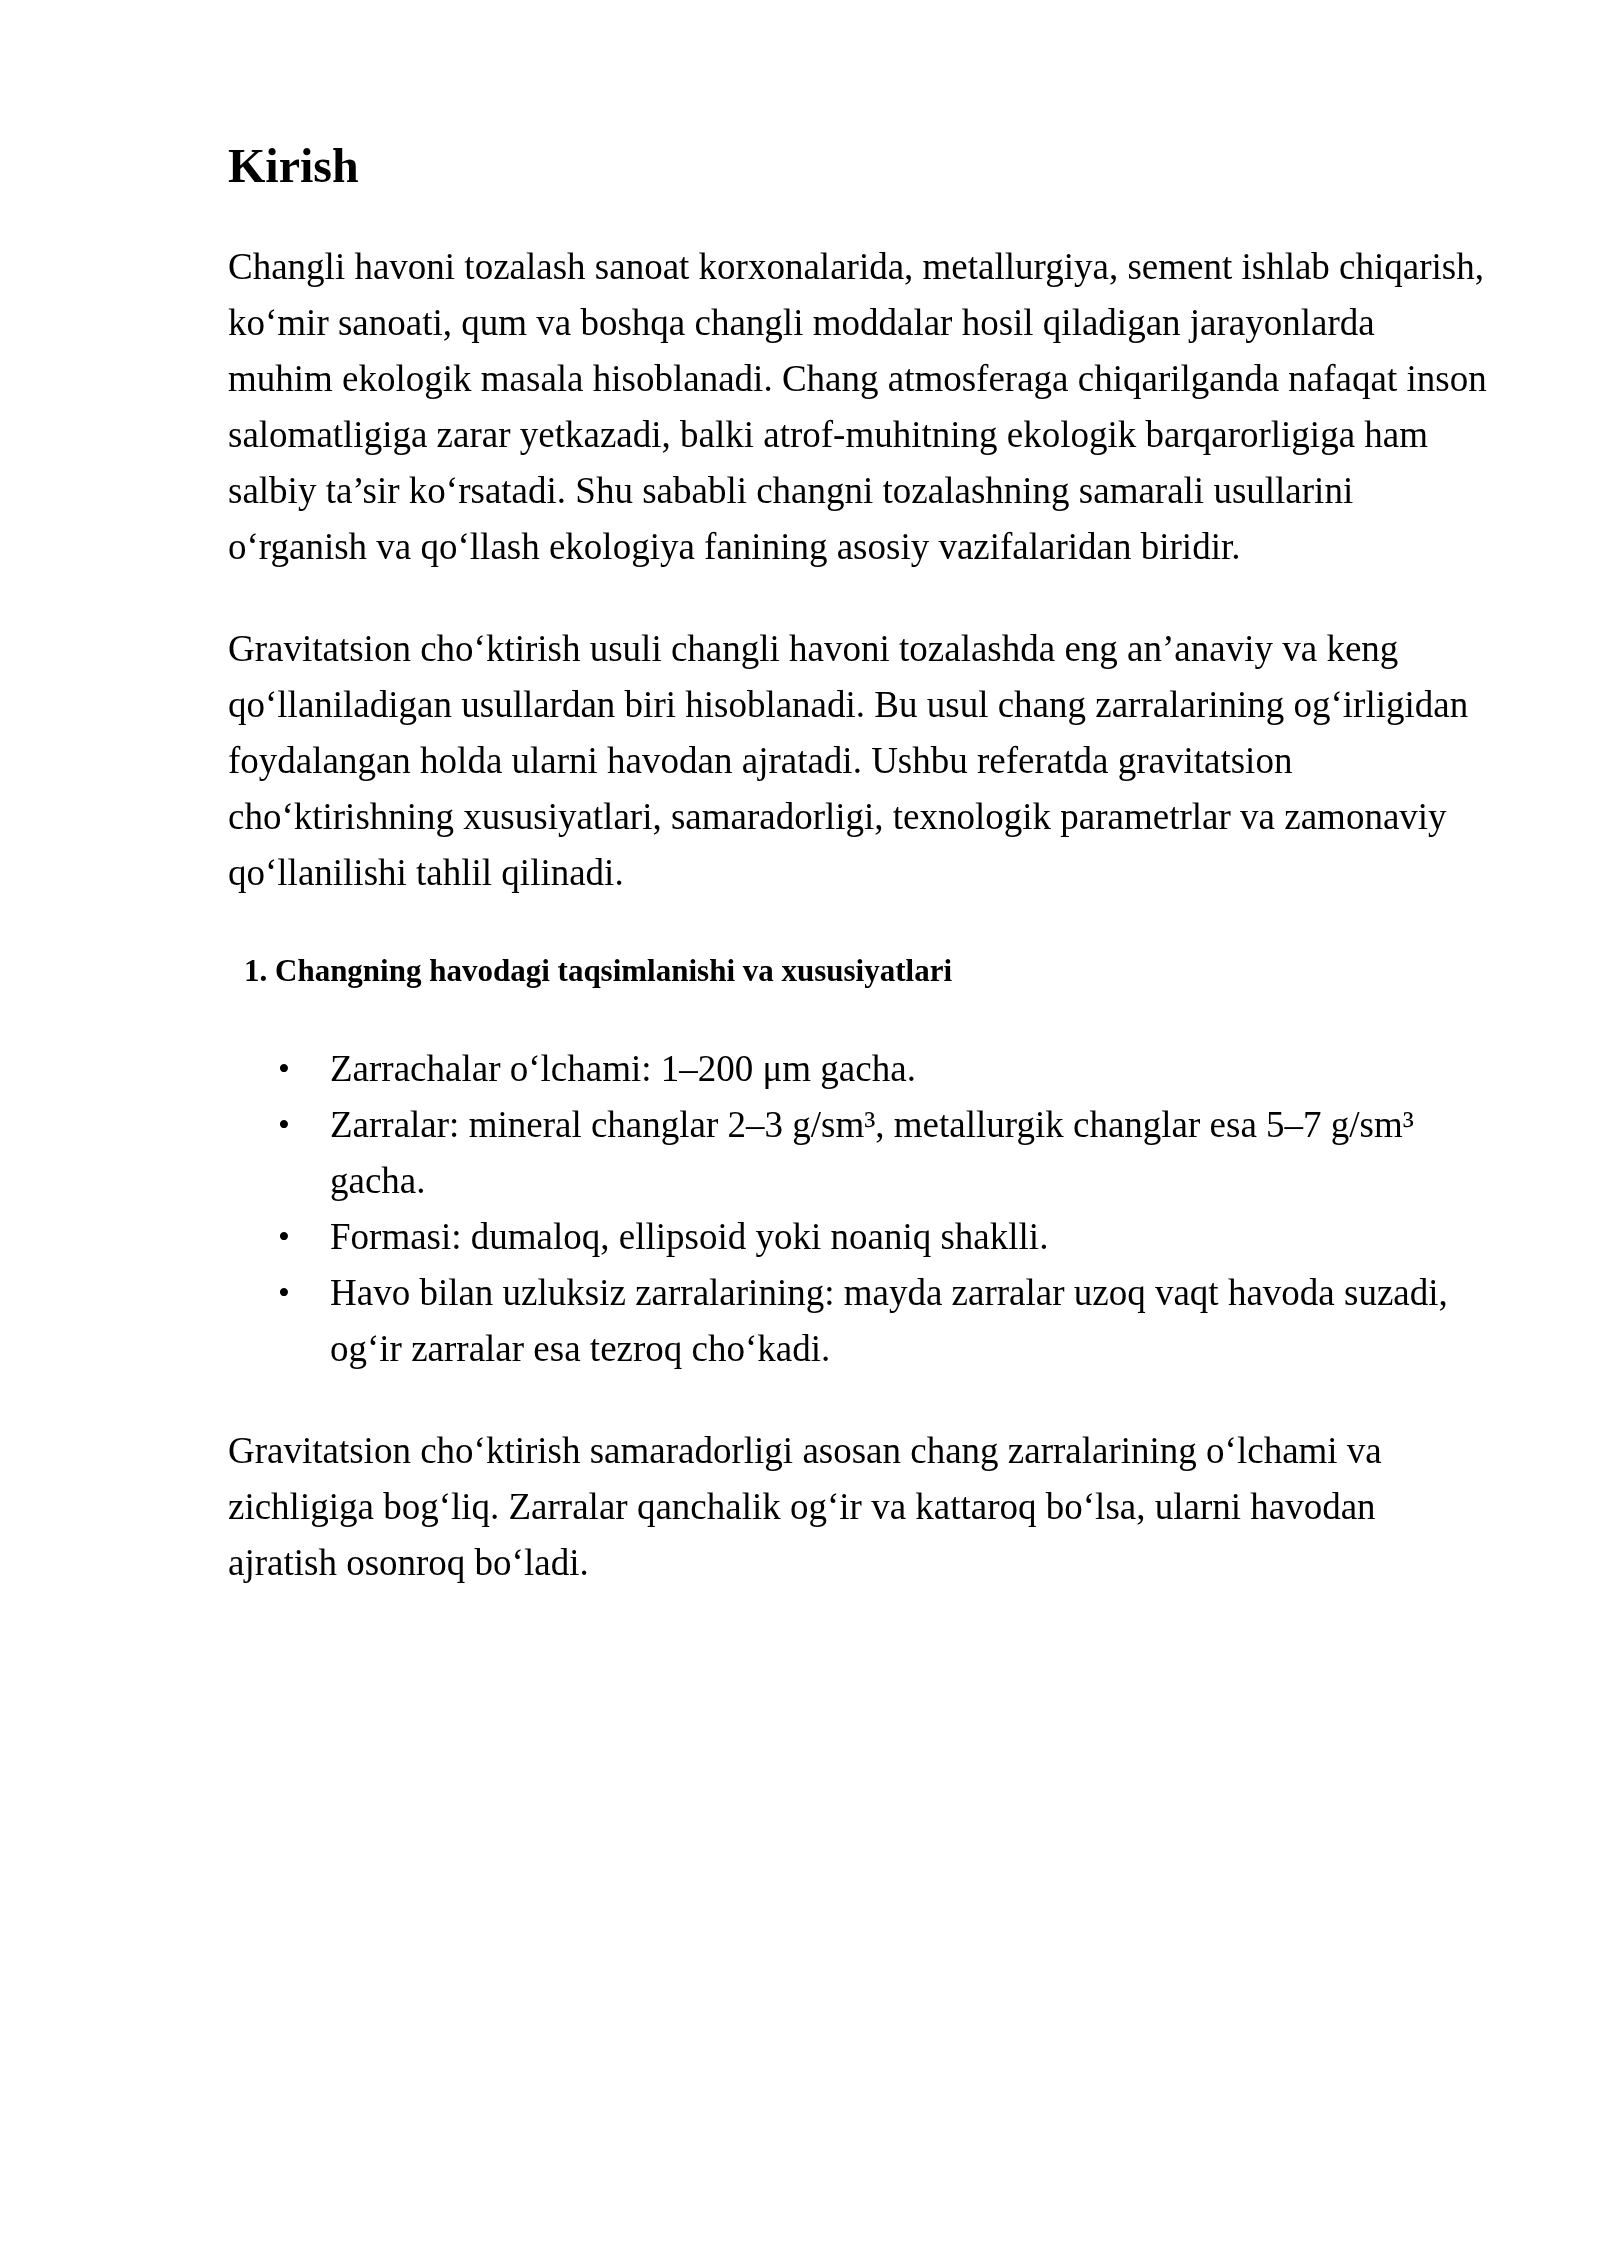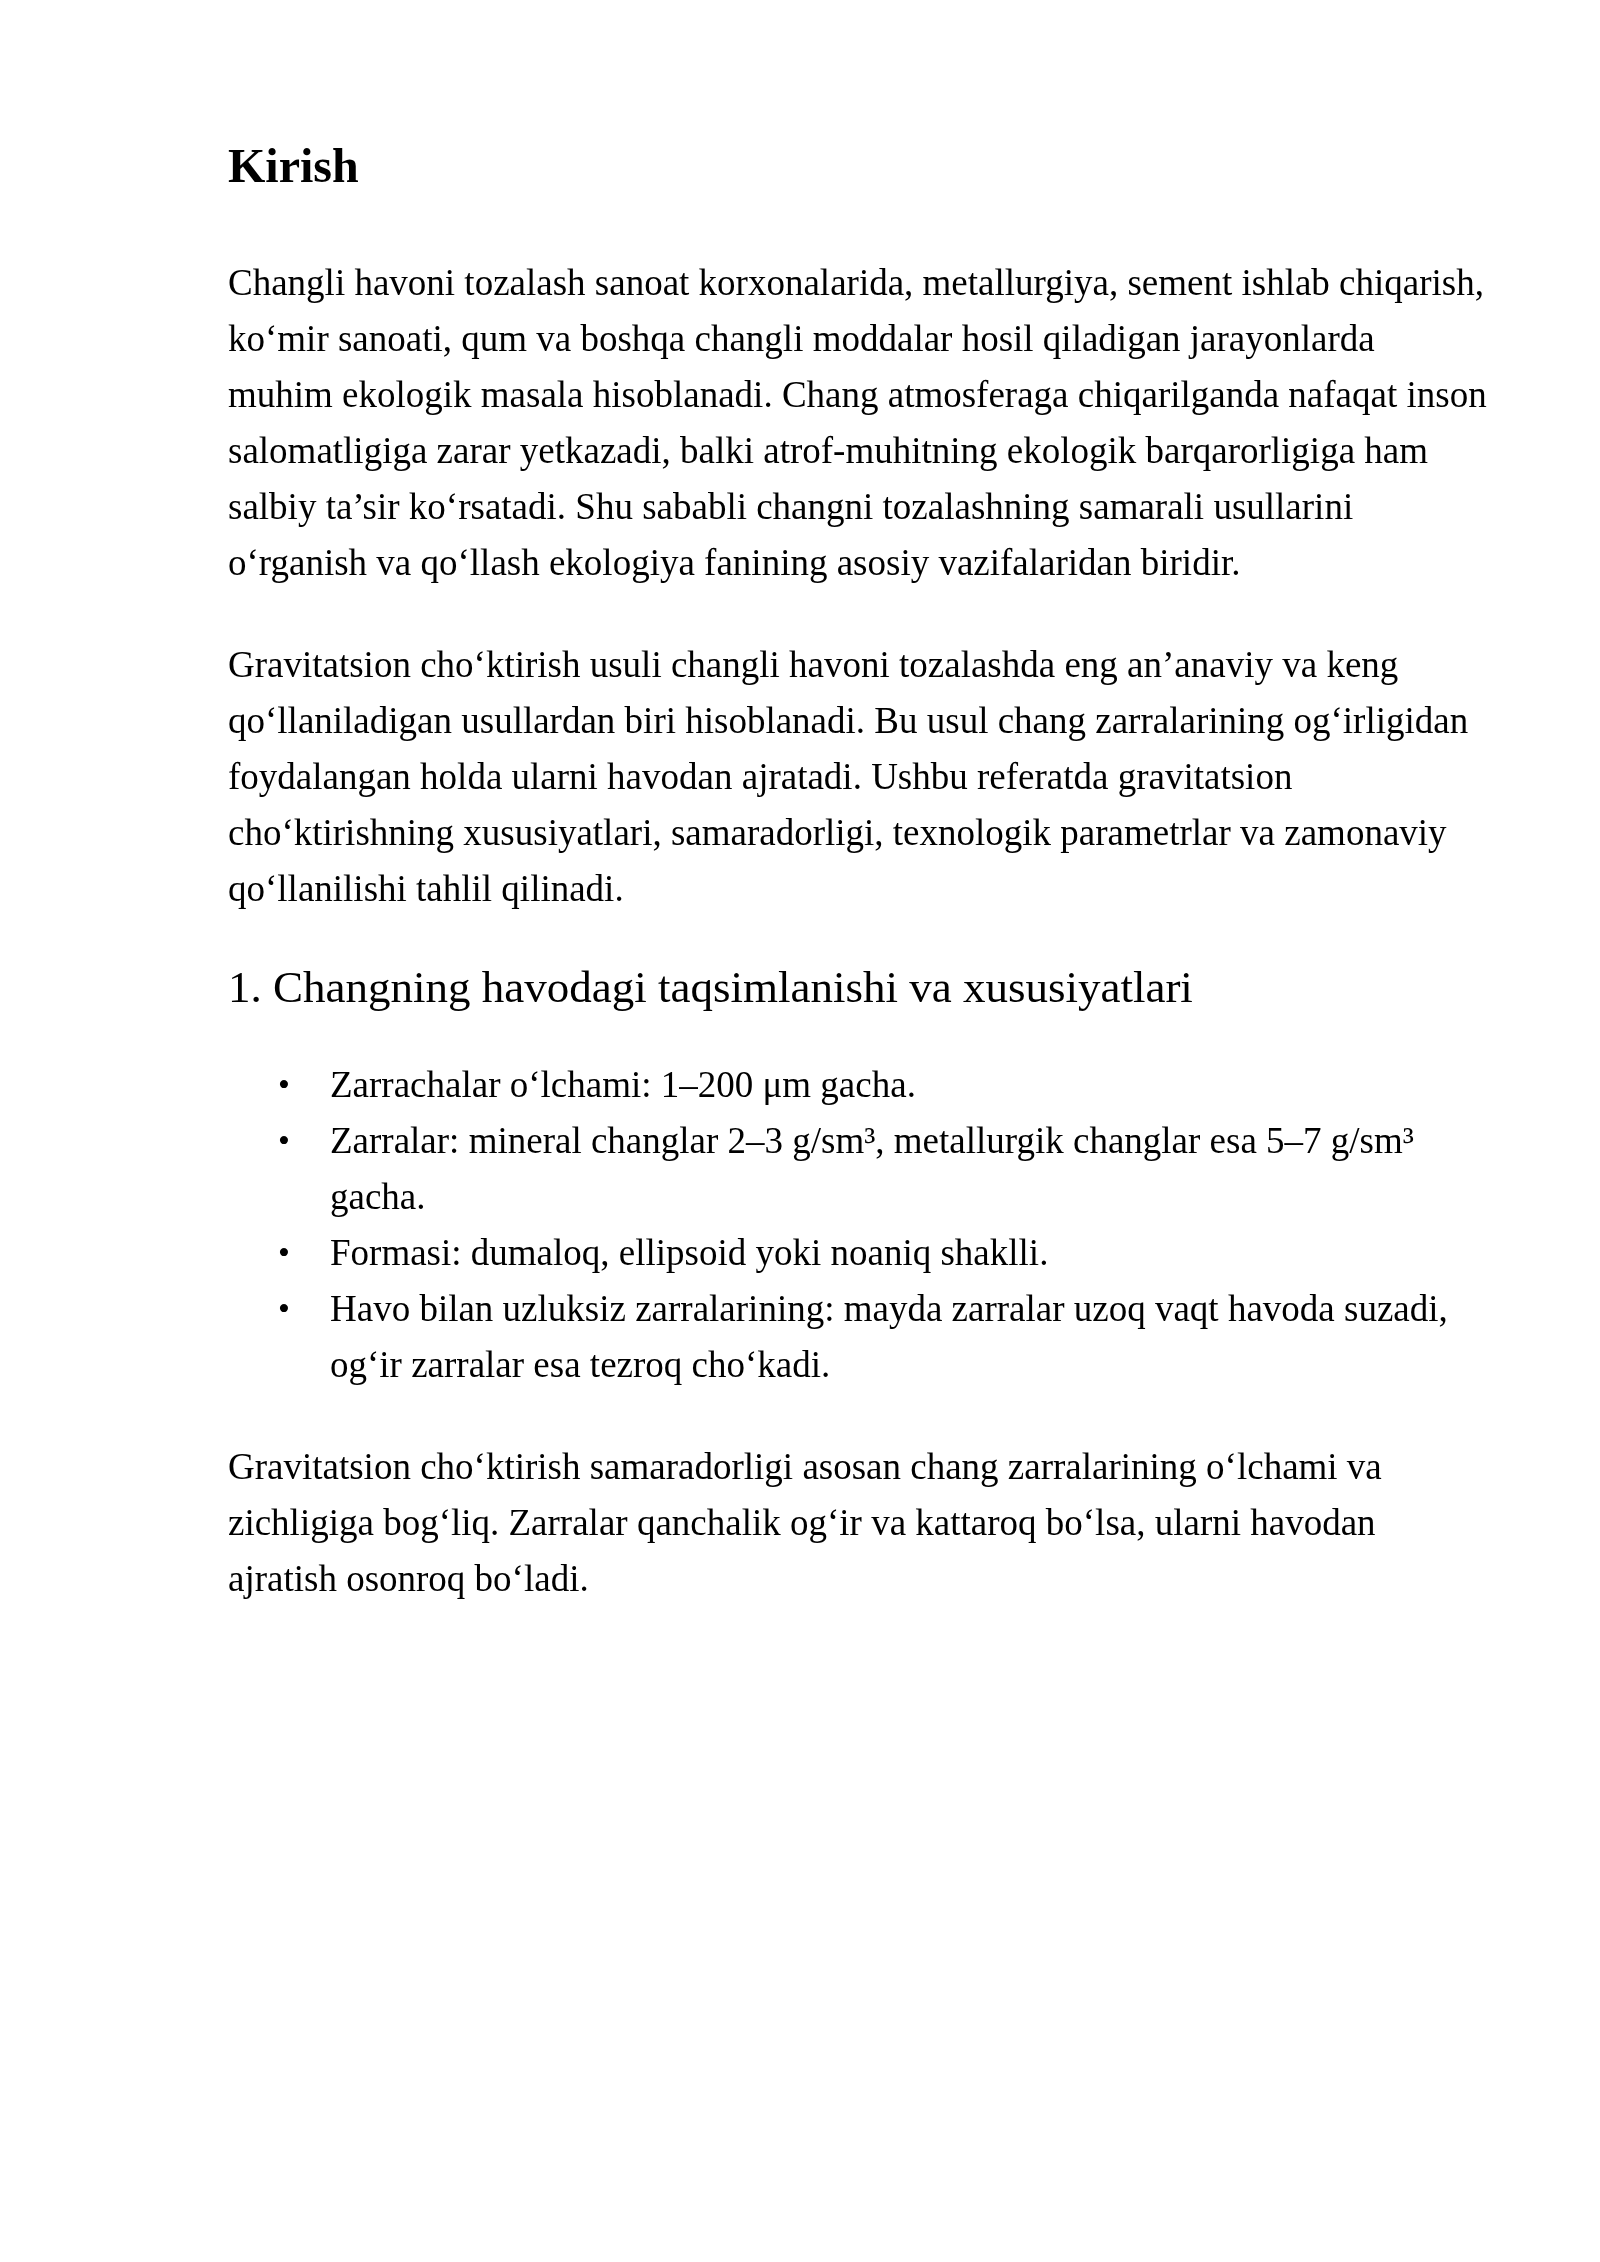--- a/index.html
+++ b/index.html
@@ -18,32 +18,32 @@
     box-sizing: border-box;
     width: 1600px;
     height: 2262px;
     padding: 138px 112px 0 228px;
     background: #ffffff;
   }
   .doc-h1 {
     font-size: 48px;
     line-height: 55px;
     font-weight: bold;
-    margin: 0 0 62px 0;
+    margin: 0 0 46px 0;
   }
   .doc-p {
     font-size: 37px;
     line-height: 56px;
     margin: 4px 0 46px 0;
   }
   .doc-h2 {
-    font-size: 45px;
+    font-size: 31px;
     line-height: 48px;
-    font-weight: normal;
-    margin: 36px 0 64px 0;
+    font-weight: bold;
+    margin: 36px 0 64px 16px;
   }
   ul.doc-list {
     list-style: none;
     margin: -18px 0 46px 0;
     padding: 0;
   }
   ul.doc-list li {
     position: relative;
     padding-left: 102px;
     font-size: 37px;

